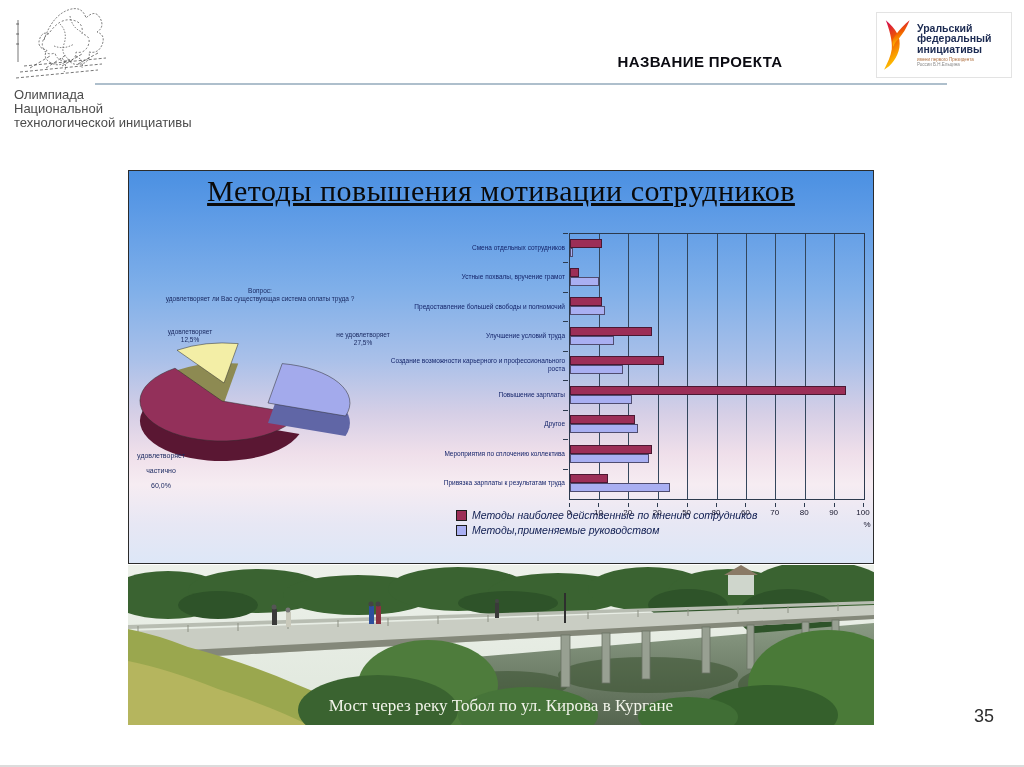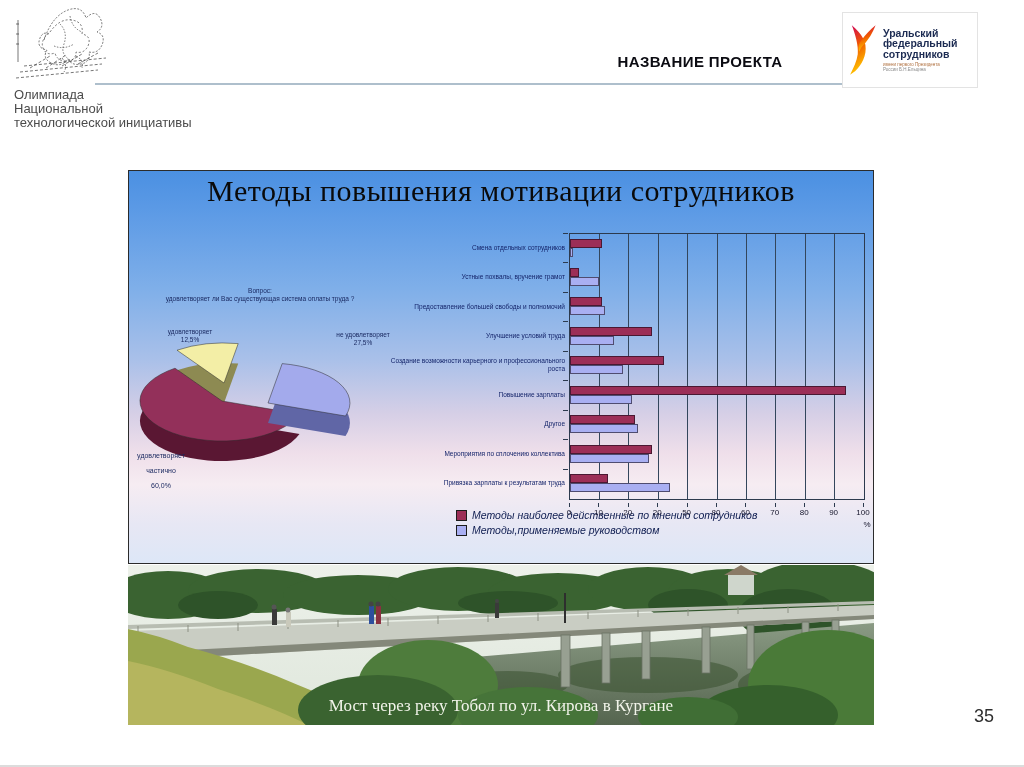--- a/index.html
+++ b/index.html
@@ -5,37 +5,37 @@
   html,body{margin:0;padding:0;}
   .page{position:relative;width:1024px;height:767px;background:#ffffff;overflow:hidden;
         font-family:"Liberation Sans",sans-serif;}
   .abs{position:absolute;}
 
   
   .org-text{left:14px;top:88px;font-size:13px;line-height:14px;color:#4b4b4b;}
   .header-rule{left:95px;top:83px;width:852px;height:2px;background:#aebfcc;}
   .project-title{left:540px;top:53px;width:320px;text-align:center;font-size:15px;
                  font-weight:bold;color:#0b0b12;letter-spacing:.4px;}
-  .univ-logo{left:842px;top:12px;width:136px;height:76px;border:1px solid #e3e3e3;background:#fff;
+  .univ-logo{left:876px;top:12px;width:136px;height:66px;border:1px solid #e3e3e3;background:#fff;
              display:flex;align-items:center;padding:9px 2px;box-sizing:border-box;}
   .univ-text{margin-left:4px;}
   .univ-name{font-size:10.5px;font-weight:bold;color:#1c2b52;line-height:10.5px;}
   .univ-sub1{font-size:4.5px;color:#b0703f;line-height:5px;margin-top:3px;}
   .univ-sub2{font-size:4.5px;color:#8a8a8a;line-height:5px;}
 
   .slide-title{left:0;top:94px;width:1010px;text-align:center;font-size:46px;font-weight:800;
                color:#ee1212;text-shadow:1.5px 1.5px 0 #c40000,-1px -1px 0 #ff6a6a,2px 3px 3px rgba(140,0,0,.35);
                letter-spacing:1px;}
 
   
   .figure{left:128px;top:170px;width:746px;height:394px;border:1px solid #2b2b2b;box-sizing:border-box;
           background:linear-gradient(180deg,#4b90e2 0%,#5f9ce6 12%,#7fafe9 30%,#a9c0e9 48%,
                      #d6cfe6 62%,#efdfea 72%,#f6ecf2 80%,#e7e7f4 90%,#dde7f7 100%);}
   .figure-title{left:0;top:3px;width:100%;text-align:center;
-                font-family:"Liberation Serif",serif;font-size:30px;color:#0a0a0a;letter-spacing:.5px;}
+                font-family:"Liberation Serif",serif;font-size:30px;color:#0a0a0a;letter-spacing:.5px;text-decoration:underline;}
   .pie-title{left:6px;top:116px;width:250px;text-align:center;font-size:6.5px;line-height:8px;color:#17265e;}
   .pie-label{position:absolute;text-align:center;font-size:6.5px;line-height:7.5px;color:#17265e;}
   #plot{left:440px;top:62px;width:294px;height:265px;border:1px solid #2c3a4e;box-sizing:content-box;}
   .grid-v{position:absolute;top:0;bottom:0;width:1px;background:#33465c;}
   .bar{position:absolute;left:0;box-sizing:border-box;border:1px solid rgba(20,10,25,.6);}
   .cat-label{position:absolute;left:252px;width:184px;display:flex;align-items:center;justify-content:flex-end;
              text-align:right;font-size:6.5px;line-height:8px;color:#14246a;}
   .cat-tick{position:absolute;left:434px;width:5px;height:1px;background:#2c3a4e;}
   .x-tick{position:absolute;top:332px;width:1px;height:4px;background:#2c3a4e;}
   .x-label{position:absolute;top:337px;width:28px;text-align:center;font-size:8px;color:#16162c;}
@@ -86,21 +86,21 @@
           <stop offset="0.5" stop-color="#f05a00"></stop>
           <stop offset="1" stop-color="#ffc600"></stop>
         </linearGradient>
       </defs>
       <path d="M8 2 C20 12 26 22 24 34 C22 46 14 56 6 60 C10 52 14 44 15 36 C16 26 12 12 8 2 Z" fill="url(#ugrad)"></path>
       <path d="M36 2 C32 12 28 18 23 24 C20 27 18 29 17 33 C15 28 16 24 19 20 C24 13 30 7 36 2 Z" fill="url(#ugrad)"></path>
     </svg>
     <div class="univ-text">
       <div class="univ-name">Уральский</div>
       <div class="univ-name">федеральный</div>
-      <div class="univ-name">сотрудников</div>
+      <div class="univ-name">инициативы</div>
       <div class="univ-sub1">имени первого Президента</div>
       <div class="univ-sub2">России Б.Н.Ельцина</div>
     </div>
   </div>
 
 
   <div class="abs figure" id="figure">
     <div class="abs figure-title">Методы повышения мотивации сотрудников</div>
 
     <div class="abs pie-title">

